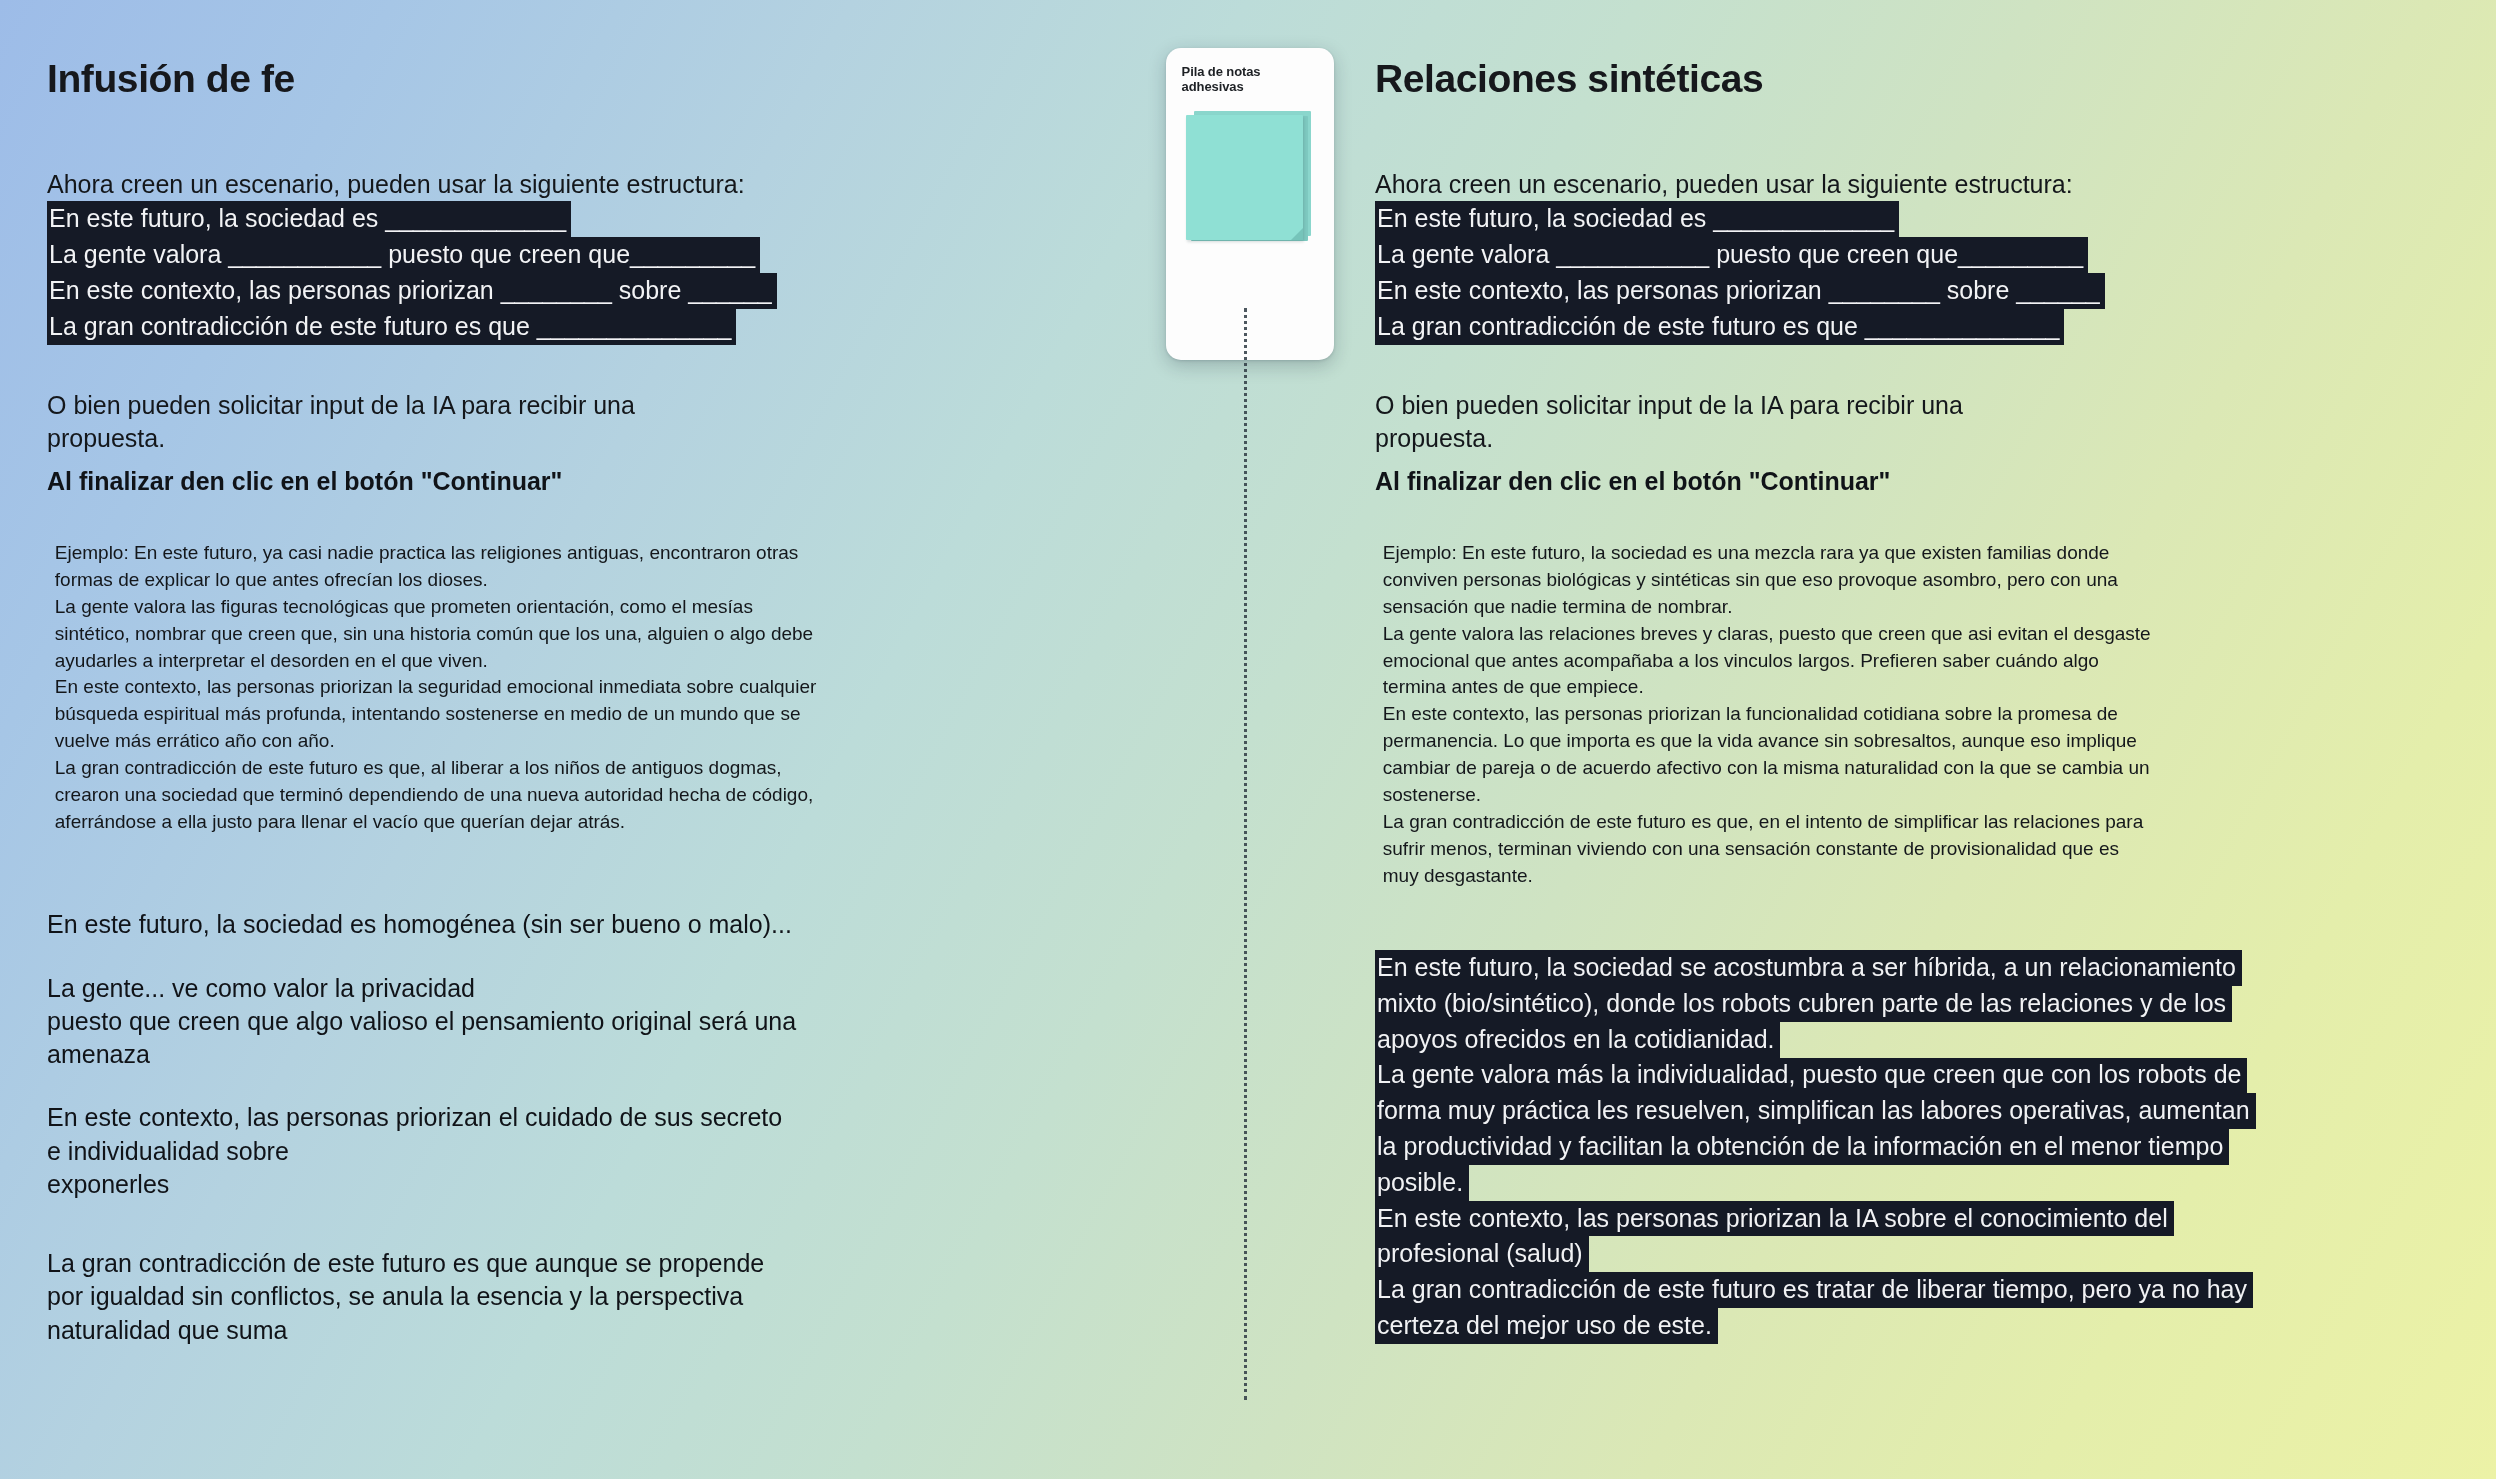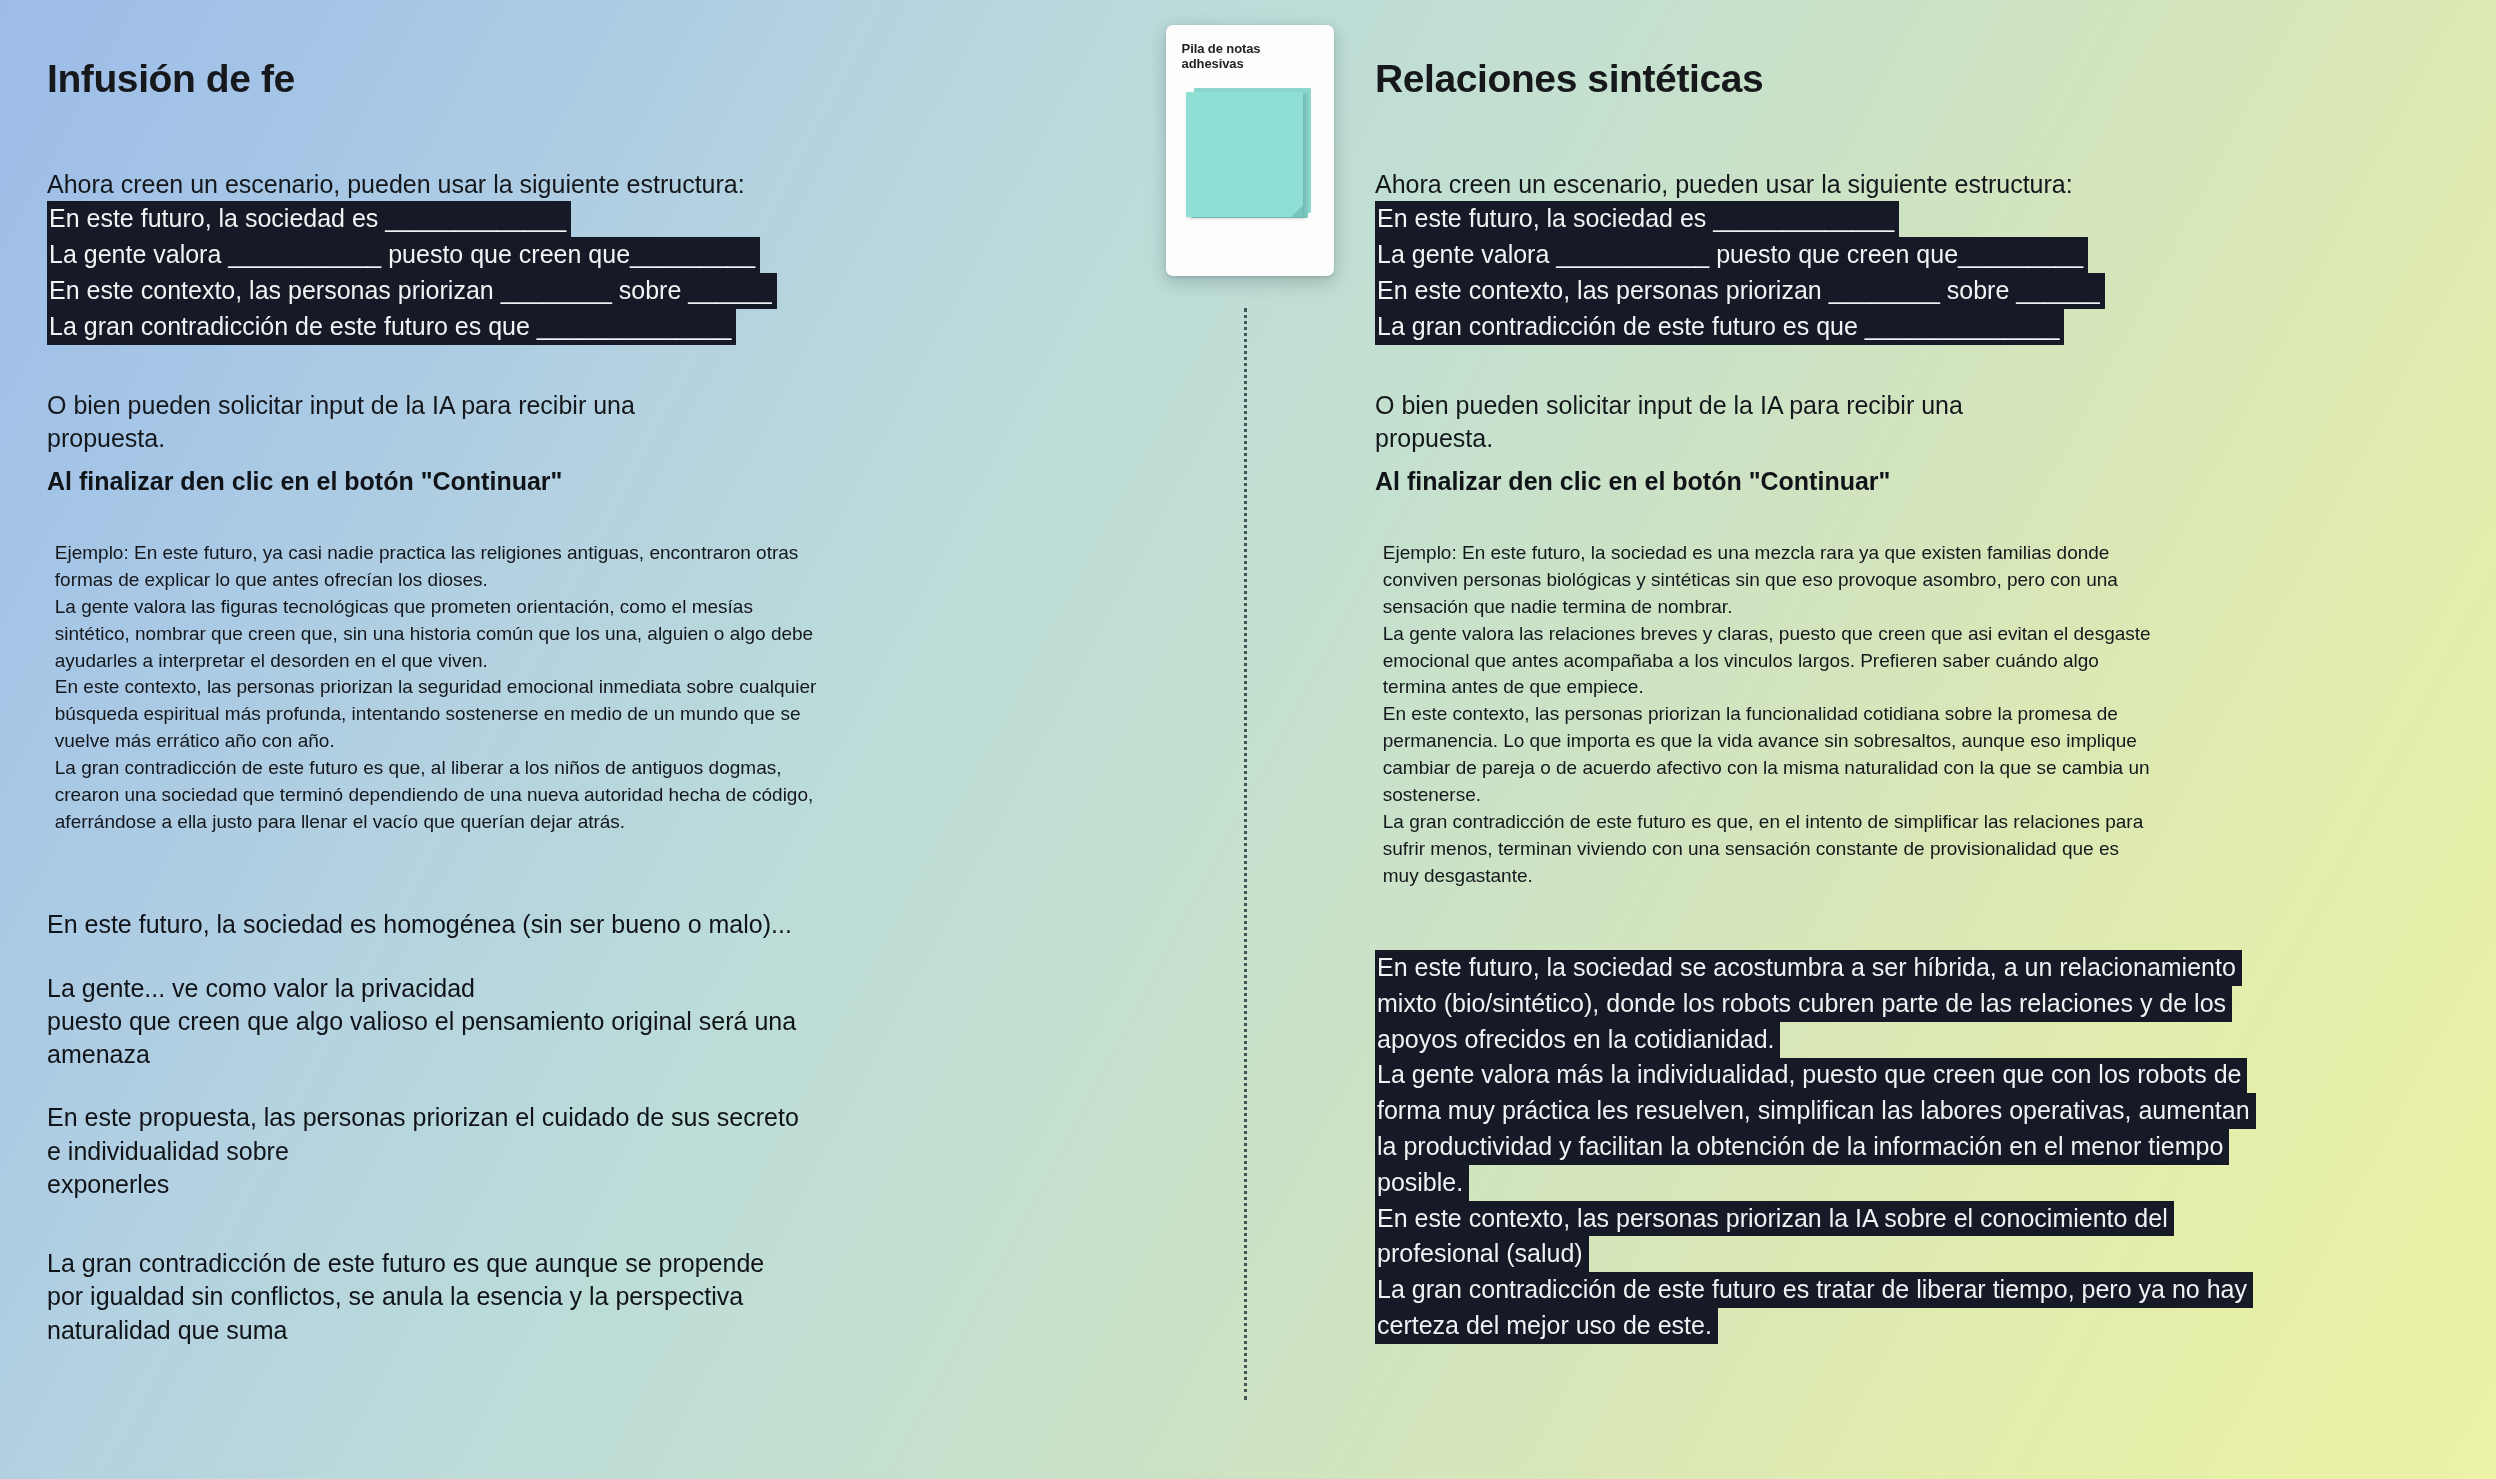--- a/index.html
+++ b/index.html
@@ -126,25 +126,25 @@
     width: 0;
     height: 1092px;
     border-left: 3.9px dotted #2f3b44;
     opacity: 0.85;
   }
 
   
   #sticky-widget {
     position: absolute;
     left: 1166px;
-    top: 25px;
+    top: 48px;
     width: 168px;
-    height: 251px;
+    height: 312px;
     background: #fdfdfd;
-    border-radius: 7px;
+    border-radius: 15px;
     box-shadow: 0 5.9px 17.6px rgba(20,30,50,0.22), 0 1px 2.9px rgba(20,30,50,0.14);
     padding: 15.6px 13.7px 0 15.6px;
   }
   #sticky-widget .sw-label {
     font-size: 13px;
     font-weight: 600;
     color: #1d2024;
     line-height: 1.22;
     letter-spacing: -0.1px;
   }
@@ -222,21 +222,21 @@
     <div class="answers-plain">
       <div class="ablock">
         <div class="aline">En este futuro, la sociedad es homogénea (sin ser bueno o malo)...</div>
       </div>
       <div class="ablock">
         <div class="aline">La gente... ve como valor la privacidad</div>
         <div class="aline">puesto que creen que algo valioso el pensamiento original será una</div>
         <div class="aline">amenaza</div>
       </div>
       <div class="ablock">
-        <div class="aline">En este propuesta, las personas priorizan el cuidado de sus secreto</div>
+        <div class="aline">En este contexto, las personas priorizan el cuidado de sus secreto</div>
         <div class="aline">e individualidad sobre</div>
         <div class="aline">exponerles</div>
       </div>
       <div class="ablock">
         <div class="aline">La gran contradicción de este futuro es que aunque se propende</div>
         <div class="aline">por igualdad sin conflictos, se anula la esencia y la perspectiva</div>
         <div class="aline">naturalidad que suma</div>
       </div>
     </div>
 

